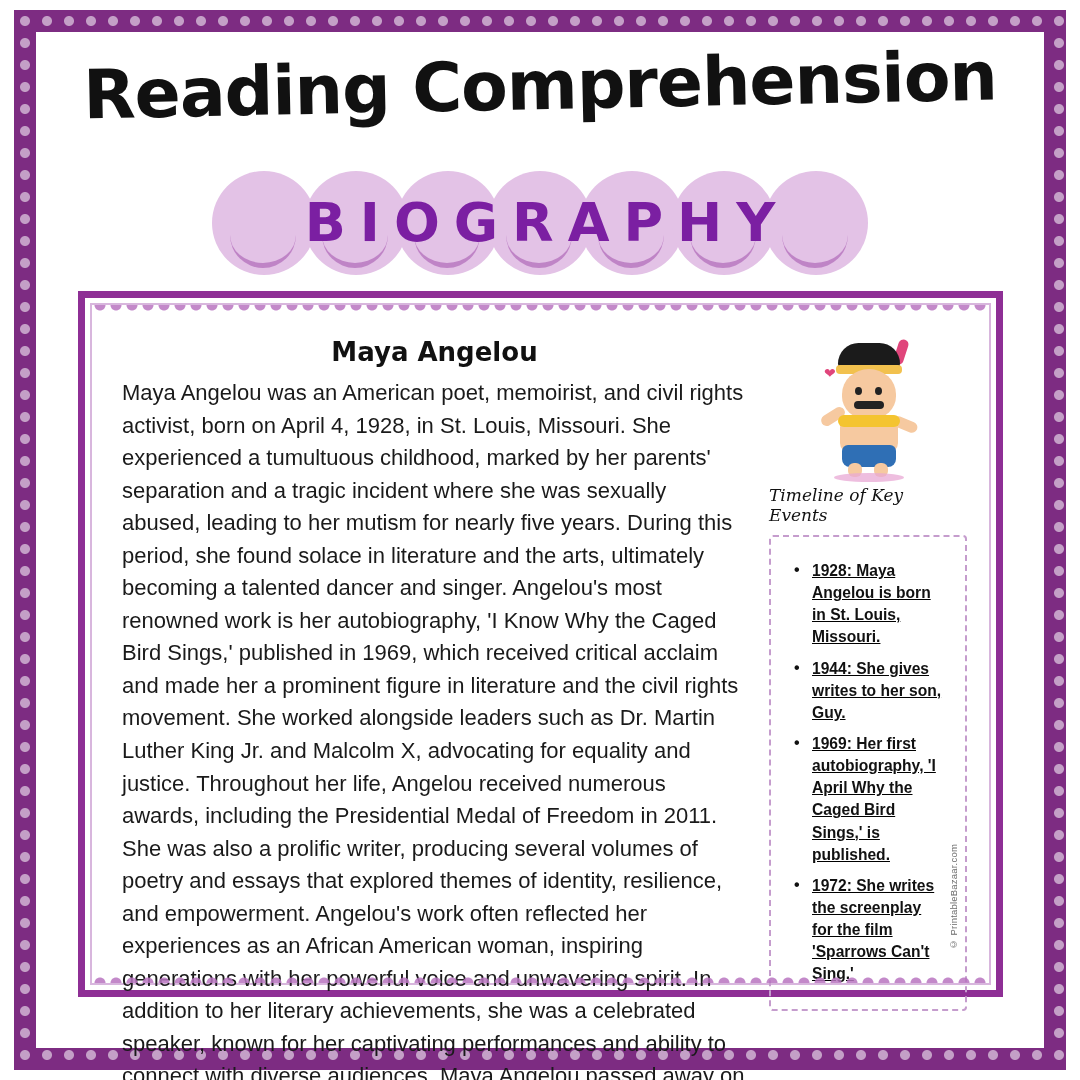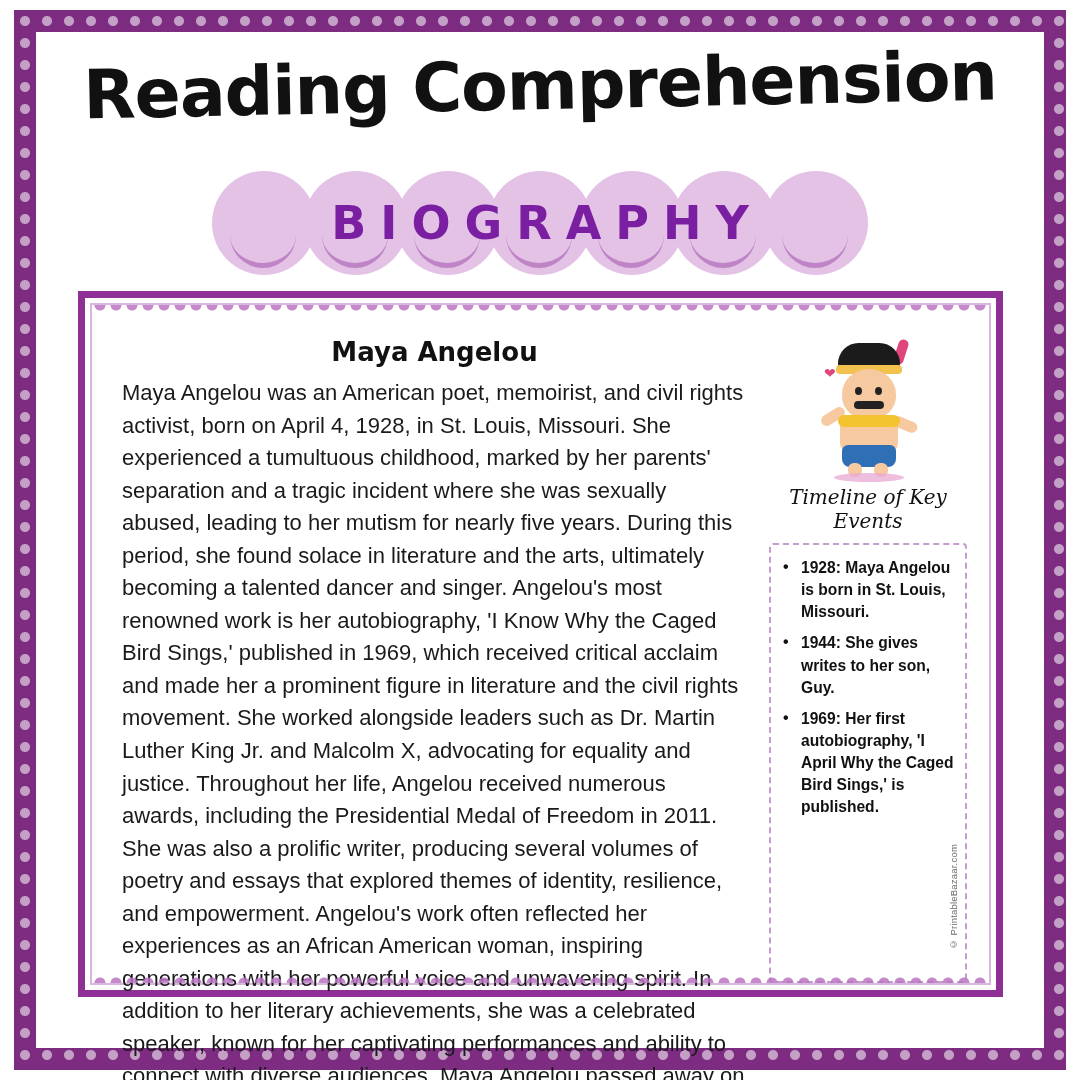--- a/index.html
+++ b/index.html
@@ -108,21 +108,21 @@
     border-radius: 0 0 40px 40px;
   }
   .banner-text {
     position: absolute;
     inset: 0;
     display: flex;
     align-items: center;
     justify-content: center;
     font-family: "DejaVu Sans", sans-serif;
     font-weight: bold;
-    font-size: 46px;
+    font-size: 54px;
     letter-spacing: 14px;
     color: #7b1fa2;
     text-indent: 14px;
   }
 
   
   .card {
     position: absolute;
     left: 78px;
     top: 291px;
@@ -264,37 +264,37 @@
     position: absolute; left: 26px; top: 134px; width: 70px; height: 9px;
     background: #e8a8d4; border-radius: 50%; opacity: .75;
   }
   .char .heart {
     position: absolute; left: 16px; top: 26px; font-size: 14px; color: #e0457b;
   }
 
   .timeline-title {
     font-family: "DejaVu Serif", serif;
     font-style: italic;
-    font-size: 20px;
+    font-size: 17px;
     color: #111111;
-    text-align: center;
     margin: 6px 0 10px 0;
   }
 
   .timeline-box {
     border: 2px dashed #c59ccd;
     border-radius: 4px;
     padding: 12px 10px 12px 6px;
     box-sizing: border-box;
     min-height: 440px;
   }
   .timeline-list {
-    margin: 0;
+    margin: 11px;
     padding-left: 20px;
     list-style: none;
+    text-decoration: underline;
   }
   .timeline-list li {
     position: relative;
     font-family: "Liberation Sans", sans-serif;
     font-weight: bold;
     font-size: 15.6px;
     line-height: 1.42;
     color: #111111;
     margin-bottom: 9px;
     padding-left: 4px;
@@ -377,20 +377,21 @@
             </div>
           </div>
 
           <div class="timeline-title">Timeline of Key Events</div>
 
           <div class="timeline-box">
             <ul class="timeline-list">
               <li>1928: Maya Angelou is born in St. Louis, Missouri.</li>
               <li>1944: She gives writes to her son, Guy.</li>
               <li>1969: Her first autobiography, 'I April Why the Caged Bird Sings,' is published.</li>
+              <li>1972: She writes the screenplay for the film 'Sparrows Can't Sing.'</li>
             </ul>
           </div>
 
           <div class="credit">© PrintableBazaar.com</div>
         </div>
 
       </div>
     </div>
   </div>
 

